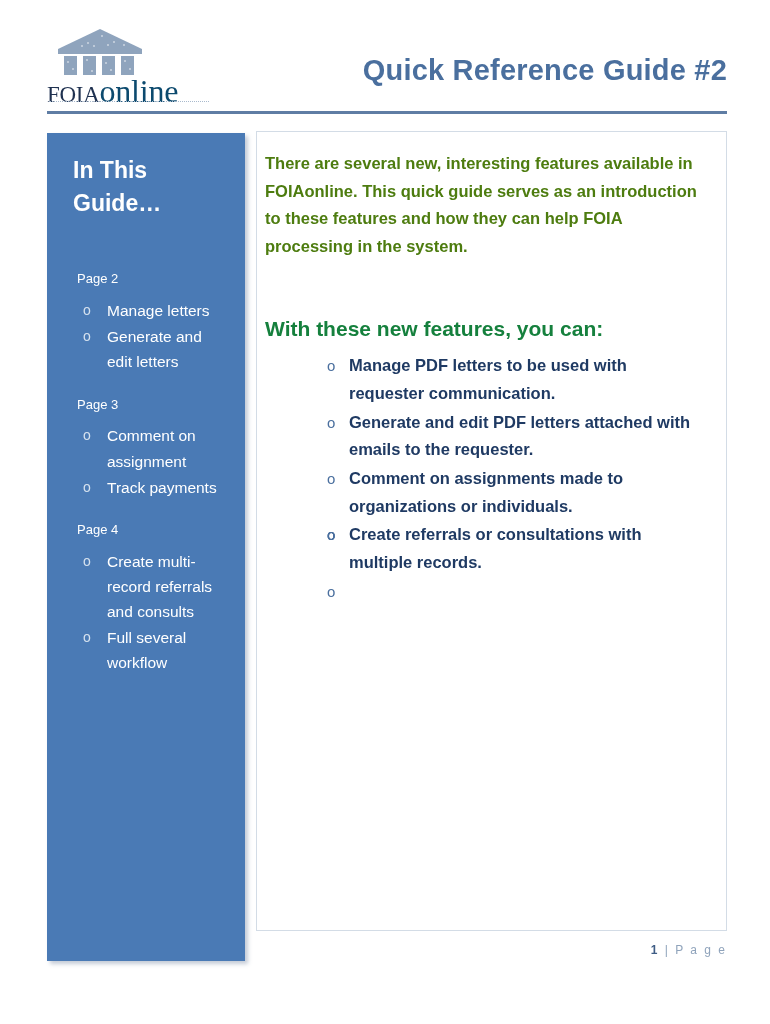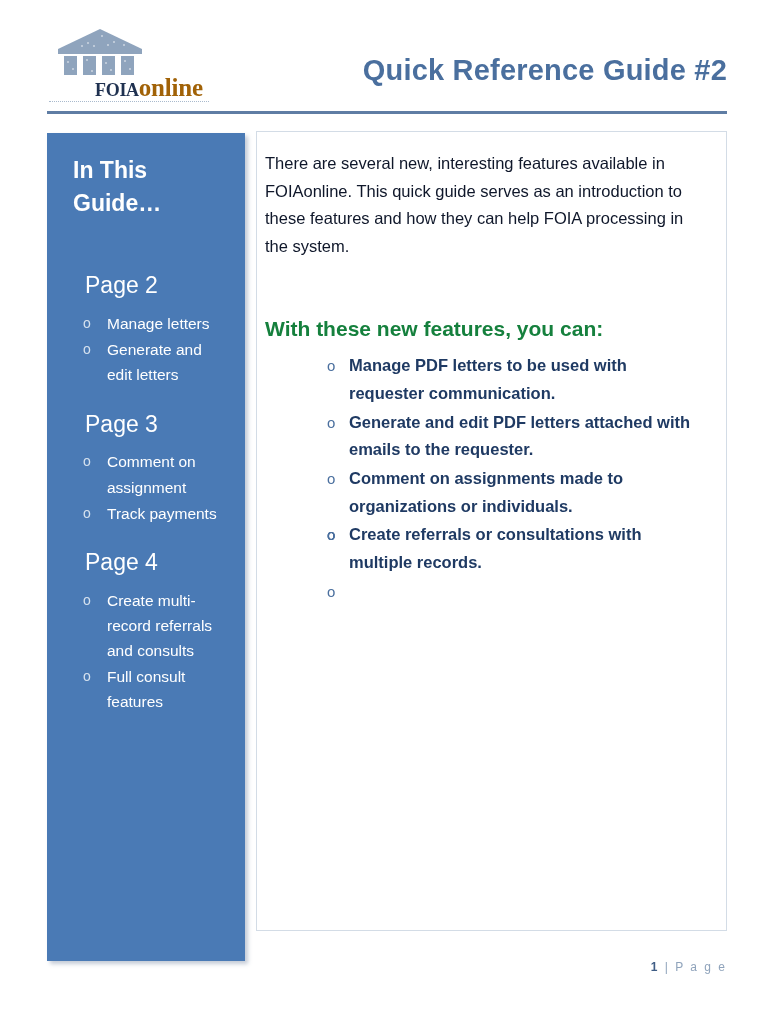--- a/index.html
+++ b/index.html
@@ -39,30 +39,29 @@
   }
   .logo-wordmark {
     position: absolute;
     left: 0px;
     top: 53px;
     white-space: nowrap;
     font-family: "Liberation Serif", serif;
     line-height: 1;
   }
   .logo-foia {
-    font-weight: bold;
-    font-size: 18px;
+    font-weight: normal;
+    font-size: 23px;
     color: #1f3150;
     letter-spacing: -0.3px;
-    margin-left: 48px;
   }
   .logo-online {
-    font-weight: bold;
-    font-size: 25px;
-    color: #a16207;
+    font-weight: normal;
+    font-size: 32px;
+    color: #0c4a6e;
     letter-spacing: -0.2px;
   }
   .logo-underline {
     position: absolute;
     left: 2px;
     top: 79px;
     width: 160px;
     height: 0;
     border-top: 1px dotted #a9bacd;
   }
@@ -103,24 +102,24 @@
   .sidebar-heading {
     font-size: 23px;
     font-weight: bold;
     line-height: 1.42;
     color: #ffffff;
     margin: 0 0 52px 0;
     width: 120px;
   }
   .sidebar-group { margin-bottom: 4px; }
   .sidebar-group-title {
-    font-size: 23px;
+    font-size: 13px;
     font-weight: normal;
     color: #ffffff;
-    margin: 0 0 10px 12px;
+    margin: 0 0 10px 4px;
     line-height: 1.3;
   }
   .sidebar-list {
     list-style: none;
     margin: 0 0 22px 0;
     padding: 0 0 0 10px;
   }
   .sidebar-list li {
     position: relative;
     padding-left: 24px;
@@ -145,22 +144,22 @@
     top: 131px;
     width: 471px;
     height: 800px;
     border: 1px solid #d3dce6;
     box-sizing: border-box;
     background: #ffffff;
     padding: 18px 20px 10px 8px;
   }
   .intro-para {
     font-size: 16.5px;
-    font-weight: normal;
-    color: #0f172a;
+    font-weight: bold;
+    color: #4d7c0f;
     line-height: 1.68;
     margin: 0 0 50px 0;
   }
   .lead-in {
     font-size: 21px;
     font-weight: bold;
     color: #15803d;
     line-height: 1.68;
     margin: 0 0 6px 0;
   }
@@ -190,21 +189,20 @@
 
   
   .footer {
     position: absolute;
     right: 43px;
     top: 943px;
     font-size: 12px;
     color: #8fa3bb;
     letter-spacing: 2px;
     white-space: nowrap;
-    margin-top: 17px;
   }
   .footer .pagenum { font-weight: bold; color: #3f5d85; }
 </style>
 </head>
 <body>
 
 <div class="header">
 
   <div class="logo-block">
     <svg class="logo-temple" viewBox="0 0 88 48">
@@ -276,21 +274,21 @@
 
   <div class="sidebar-group">
     <h3 class="sidebar-group-title">Page 4</h3>
     <ul class="sidebar-list">
       <li>
         <span class="marker">o</span>
         <span>Create multi-record referrals and consults</span>
       </li>
       <li>
         <span class="marker">o</span>
-        <span>Full consult features</span>
+        <span>Full several workflow</span>
       </li>
     </ul>
   </div>
 </aside>
 
 <main class="content-box">
   <p class="intro-para">There are several new, interesting features available in FOIAonline. This quick guide serves as an introduction to these features and how they can help FOIA processing in the system.</p>
   <p class="lead-in">With these new features, you can:</p>
 
   <ul class="feature-list">

